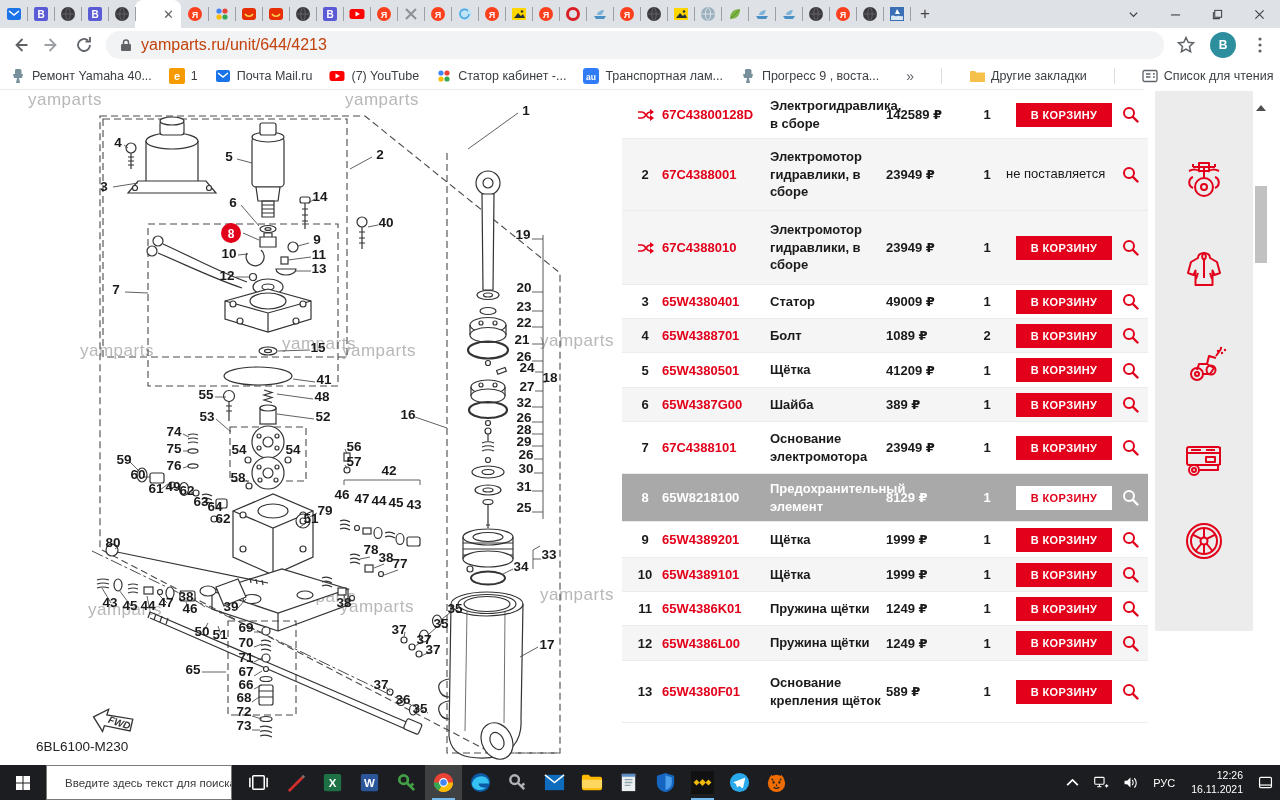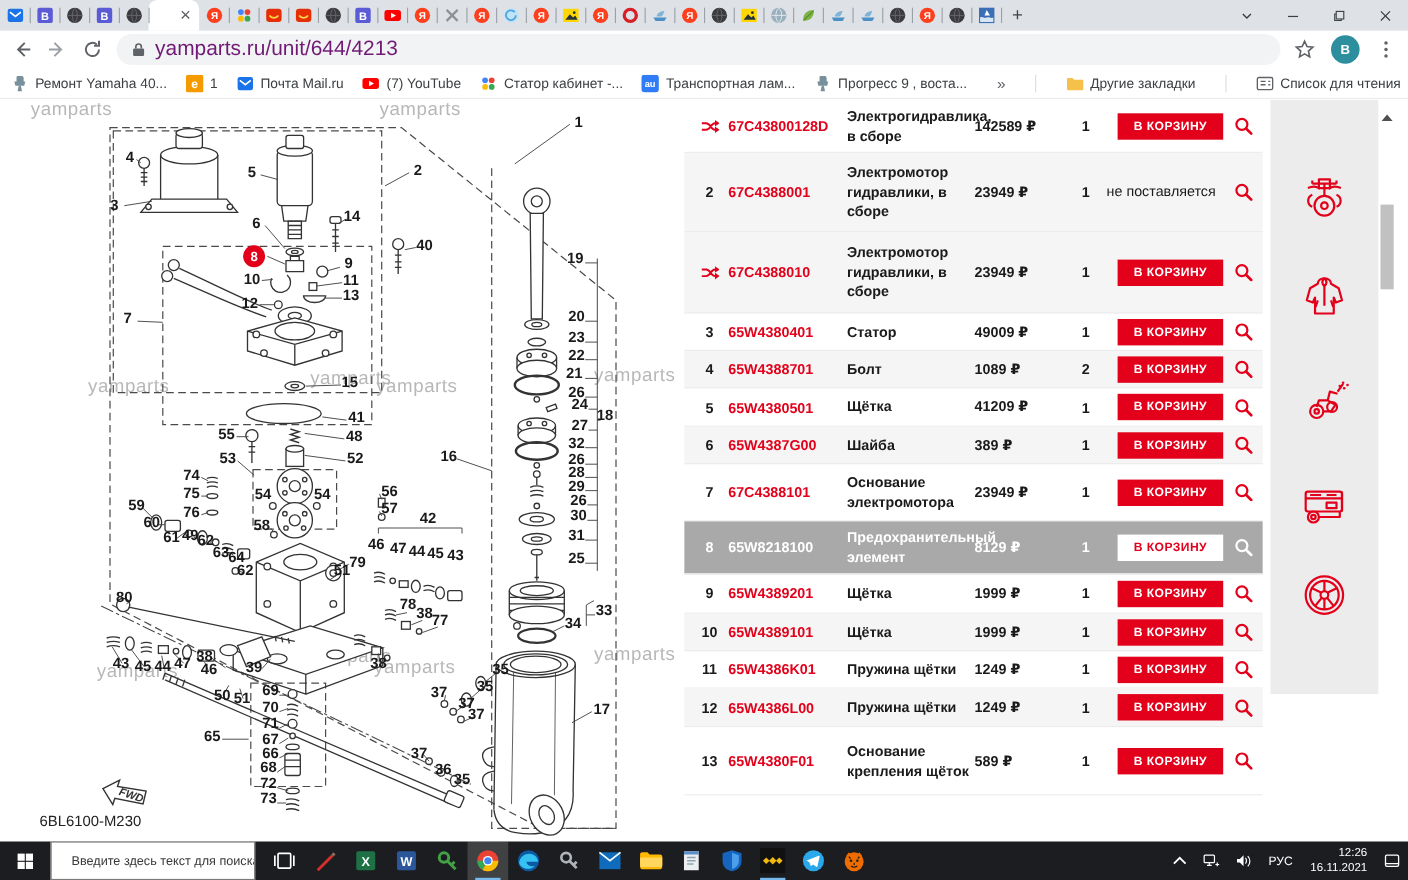--- a/index.html
+++ b/index.html
@@ -23,27 +23,27 @@
   .win-btn { width:42px; height:28px; display:flex; align-items:center;
     justify-content:center; color:#3c4043; font-size:13px; }
   .win-btn svg { width:11px; height:11px; }
 
   .toolbar { position:absolute; top:28px; left:0; width:1280px; height:34px;
     background:#fff; display:flex; align-items:center; padding:0 10px; gap:12px; }
   .nav-ico { width:20px; height:20px; color:#5f6368; flex:none; }
   .nav-ico svg { width:20px; height:20px; }
   .omnibox { flex:1; height:28px; background:#f1f3f4; border-radius:14px;
     display:flex; align-items:center; padding:0 14px; gap:9px; }
-  .omnibox .url { font-size:19px; color:#701a75; }
+  .omnibox .url { font-size:16px; color:#c2410c; }
   .tb-right { display:flex; align-items:center; gap:14px; }
   .avatar { width:26px; height:26px; border-radius:50%; background:#2d8e9e;
     color:#fff; font-size:12px; font-weight:bold; display:flex; align-items:center;
     justify-content:center; }
 
-  .bookmarks { position:absolute; top:62px; left:0; width:1280px; height:28px;
+  .bookmarks { position:absolute; top:62px; left:0; width:1144px; height:28px;
     background:#fff; display:flex; align-items:center; padding:0 10px; gap:27px;
     font-size:12.5px; color:#3c4043; border-bottom:1px solid #e8eaed; }
   .bm { display:flex; align-items:center; gap:6px; flex:none; white-space:nowrap; }
   .bm svg { width:16px; height:16px; display:block; }
   .bm-sep { width:1px; height:16px; background:#dadce0; flex:none; }
   .bm-overflow { margin-left:auto; color:#5f6368; font-size:14px; }
 
   
   .content { position:absolute; top:91px; left:0; width:1280px; height:674px; background:#fff; }
   .diagram { position:absolute; left:0; top:0; width:622px; height:674px; }

